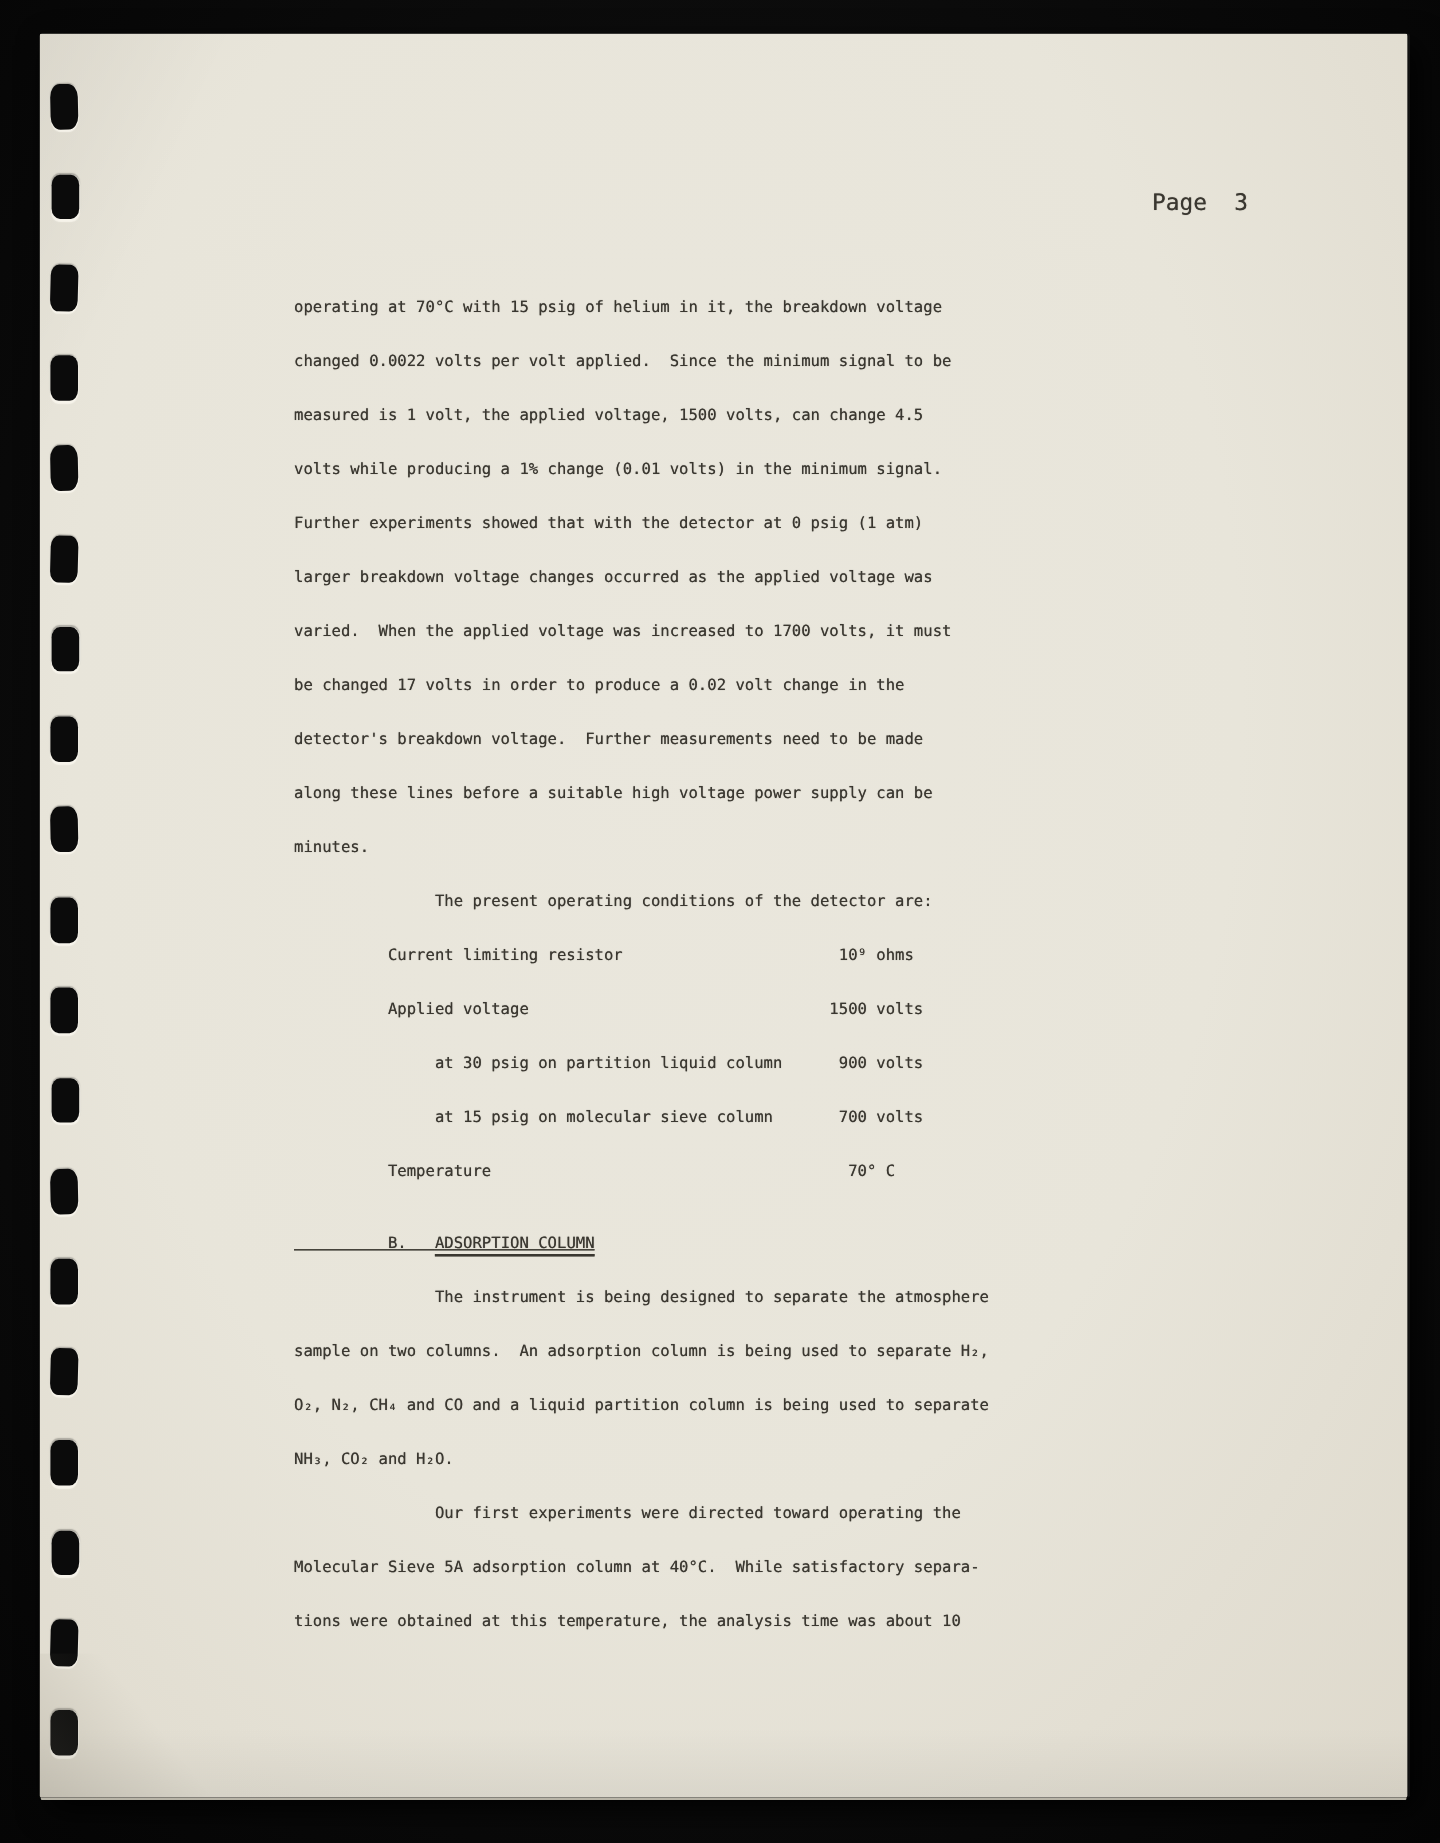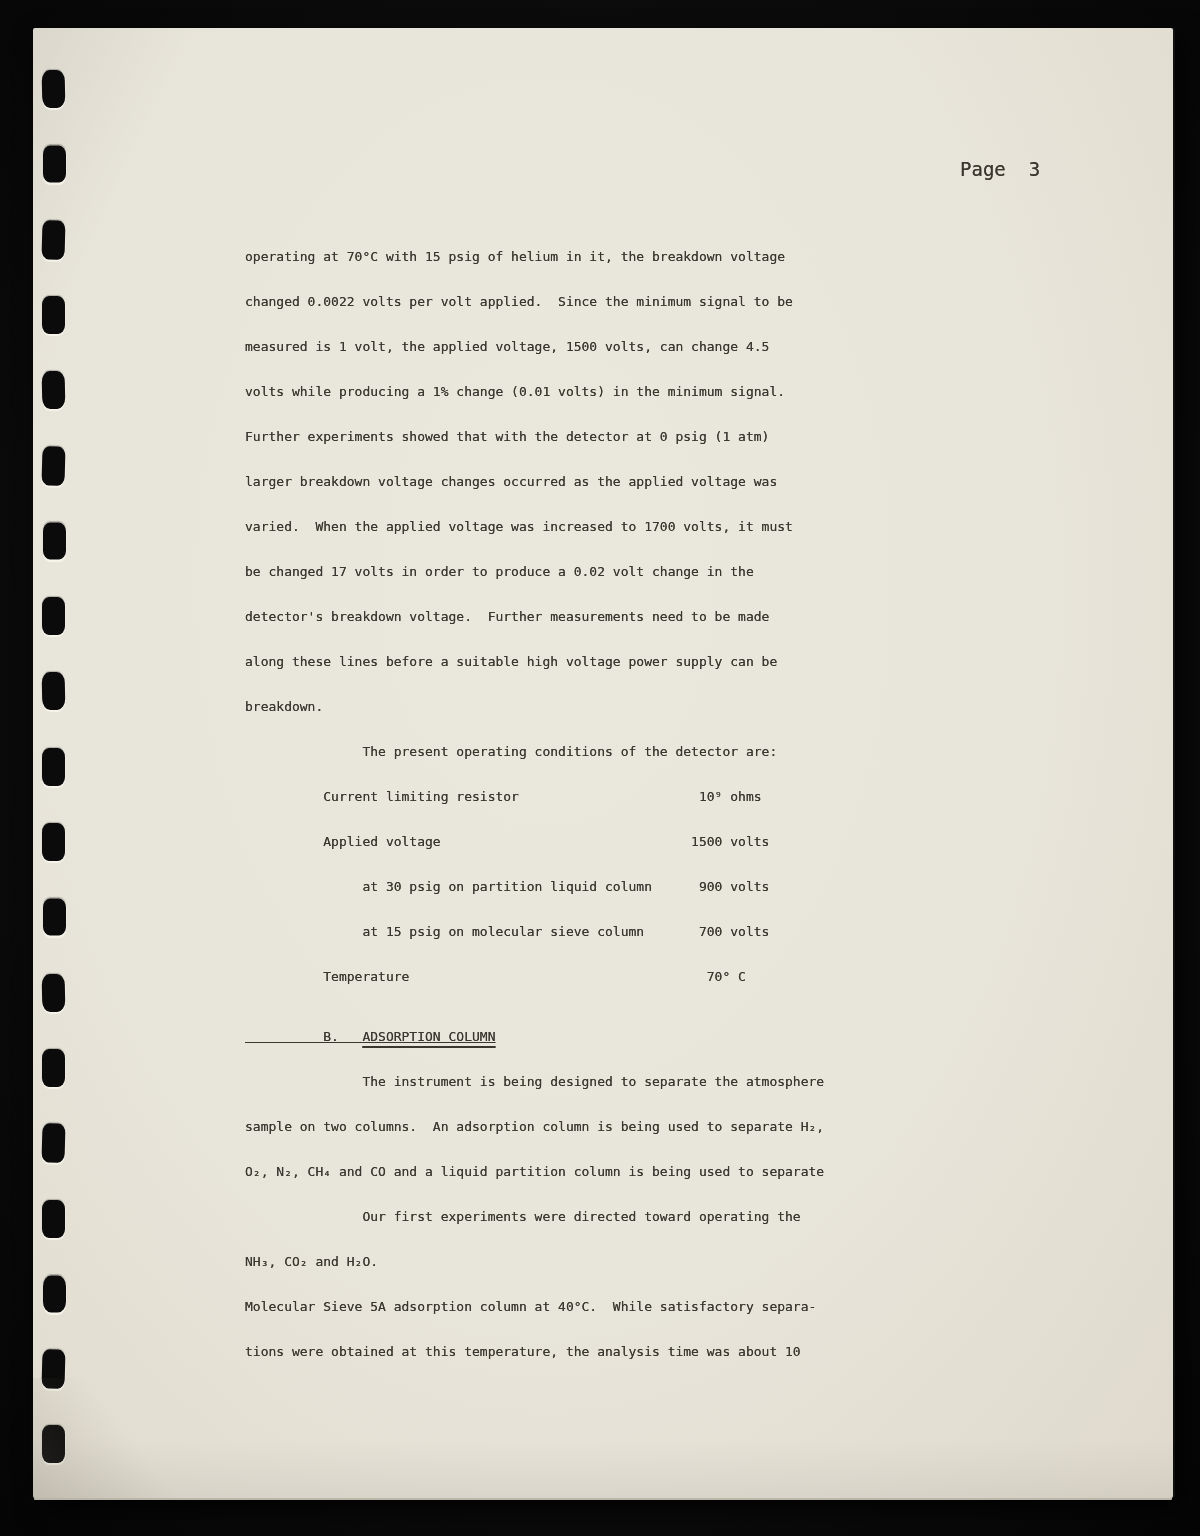--- a/index.html
+++ b/index.html
@@ -88,30 +88,30 @@
         <div class="line"><span>operating at 70°C with 15 psig of helium in it, the breakdown voltage</span></div>
         <div class="line"><span>changed 0.0022 volts per volt applied.  Since the minimum signal to be</span></div>
         <div class="line"><span>measured is 1 volt, the applied voltage, 1500 volts, can change 4.5</span></div>
         <div class="line"><span>volts while producing a 1% change (0.01 volts) in the minimum signal.</span></div>
         <div class="line"><span>Further experiments showed that with the detector at 0 psig (1 atm)</span></div>
         <div class="line"><span>larger breakdown voltage changes occurred as the applied voltage was</span></div>
         <div class="line"><span>varied.  When the applied voltage was increased to 1700 volts, it must</span></div>
         <div class="line"><span>be changed 17 volts in order to produce a 0.02 volt change in the</span></div>
         <div class="line"><span>detector's breakdown voltage.  Further measurements need to be made</span></div>
         <div class="line"><span>along these lines before a suitable high voltage power supply can be</span></div>
-        <div class="line"><span>breakdown.</span></div>
+        <div class="line"><span>minutes.</span></div>
         <div class="line"><span>               The present operating conditions of the detector are:</span></div>
         <div class="line"><span>          Current limiting resistor                       10⁹ ohms</span></div>
         <div class="line"><span>          Applied voltage                                1500 volts</span></div>
         <div class="line"><span>               at 30 psig on partition liquid column      900 volts</span></div>
         <div class="line"><span>               at 15 psig on molecular sieve column       700 volts</span></div>
         <div class="line"><span>          Temperature                                      70° C</span></div>
         <div class="line space-before"><span>          B.   </span><span class="u">ADSORPTION COLUMN</span></div>
         <div class="line"><span>               The instrument is being designed to separate the atmosphere</span></div>
         <div class="line"><span>sample on two columns.  An adsorption column is being used to separate H₂,</span></div>
         <div class="line"><span>O₂, N₂, CH₄ and CO and a liquid partition column is being used to separate</span></div>
+        <div class="line"><span>NH₃, CO₂ and H₂O.</span></div>
         <div class="line"><span>               Our first experiments were directed toward operating the</span></div>
-        <div class="line"><span>NH₃, CO₂ and H₂O.</span></div>
         <div class="line"><span>Molecular Sieve 5A adsorption column at 40°C.  While satisfactory separa-</span></div>
         <div class="line"><span>tions were obtained at this temperature, the analysis time was about 10</span></div>
       </div>
   </div>
 </div>
 
 </body></html>

